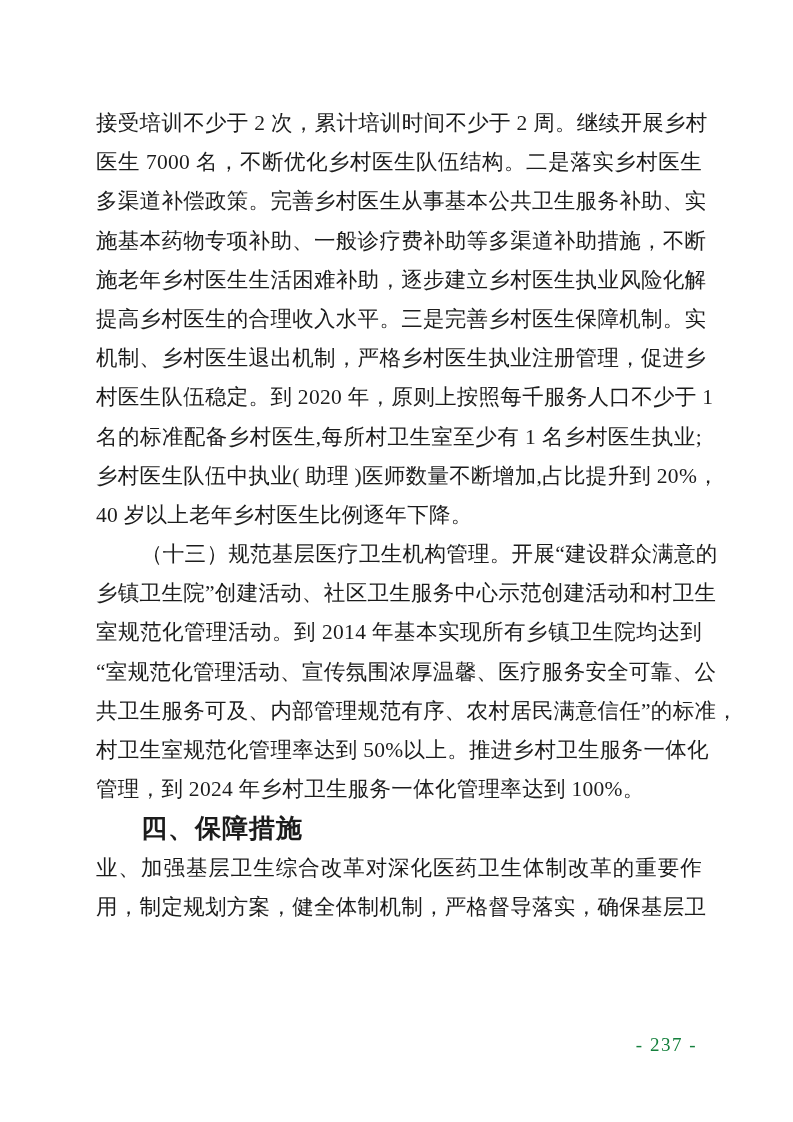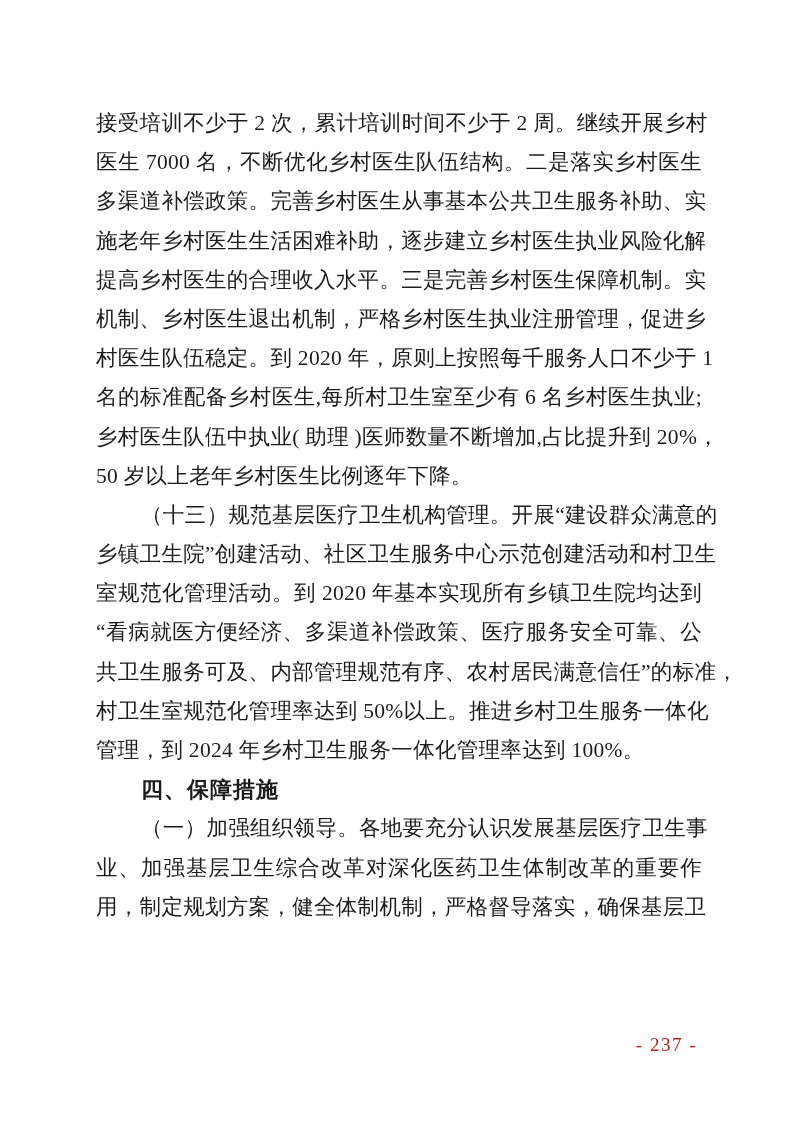--- a/index.html
+++ b/index.html
@@ -37,54 +37,54 @@
     text-align: left;
     text-align-last: left;
     -moz-text-align-last: left;
   }
   .line.indent {
     padding-left: 45px;
   }
   .line.heading {
     font-family: "Liberation Sans", "DejaVu Sans", sans-serif;
     font-weight: 700;
-    font-size: 22px;
+    font-size: 26px;
     letter-spacing: 1px;
   }
   .footer {
     position: absolute;
     right: 96px;
     top: 1034px;
     font-size: 19px;
     letter-spacing: 1.5px;
-    color: #b91c1c;
+    color: #15803d;
     font-family: "Liberation Serif", "DejaVu Serif", serif;
   }
 </style>
 </head>
 <body>
 
 <div class="page">
   <div class="content">
       <div class="line">接受培训不少于 2 次，累计培训时间不少于 2 周。继续开展乡村</div>
       <div class="line">医生 7000 名，不断优化乡村医生队伍结构。二是落实乡村医生</div>
       <div class="line">多渠道补偿政策。完善乡村医生从事基本公共卫生服务补助、实</div>
+      <div class="line">施基本药物专项补助、一般诊疗费补助等多渠道补助措施，不断</div>
       <div class="line">施老年乡村医生生活困难补助，逐步建立乡村医生执业风险化解</div>
       <div class="line">提高乡村医生的合理收入水平。三是完善乡村医生保障机制。实</div>
       <div class="line">机制、乡村医生退出机制，严格乡村医生执业注册管理，促进乡</div>
       <div class="line">村医生队伍稳定。到 2020 年，原则上按照每千服务人口不少于 1</div>
-      <div class="line">名的标准配备乡村医生,每所村卫生室至少有 6 名乡村医生执业;</div>
+      <div class="line">名的标准配备乡村医生,每所村卫生室至少有 1 名乡村医生执业;</div>
       <div class="line">乡村医生队伍中执业( 助理 )医师数量不断增加,占比提升到 20%，</div>
-      <div class="line no-justify">50 岁以上老年乡村医生比例逐年下降。</div>
+      <div class="line no-justify">40 岁以上老年乡村医生比例逐年下降。</div>
       <div class="line indent">（十三）规范基层医疗卫生机构管理。开展“建设群众满意的</div>
       <div class="line">乡镇卫生院”创建活动、社区卫生服务中心示范创建活动和村卫生</div>
-      <div class="line">室规范化管理活动。到 2020 年基本实现所有乡镇卫生院均达到</div>
-      <div class="line">“看病就医方便经济、多渠道补偿政策、医疗服务安全可靠、公</div>
+      <div class="line">室规范化管理活动。到 2014 年基本实现所有乡镇卫生院均达到</div>
+      <div class="line">“室规范化管理活动、宣传氛围浓厚温馨、医疗服务安全可靠、公</div>
       <div class="line">共卫生服务可及、内部管理规范有序、农村居民满意信任”的标准，</div>
       <div class="line">村卫生室规范化管理率达到 50%以上。推进乡村卫生服务一体化</div>
       <div class="line no-justify">管理，到 2024 年乡村卫生服务一体化管理率达到 100%。</div>
       <div class="line no-justify indent heading">四、保障措施</div>
-      <div class="line indent">（一）加强组织领导。各地要充分认识发展基层医疗卫生事</div>
       <div class="line">业、加强基层卫生综合改革对深化医药卫生体制改革的重要作</div>
       <div class="line">用，制定规划方案，健全体制机制，严格督导落实，确保基层卫</div>
     </div>
   <div class="footer">- 237 -</div>
 </div>
 
 </body></html>

